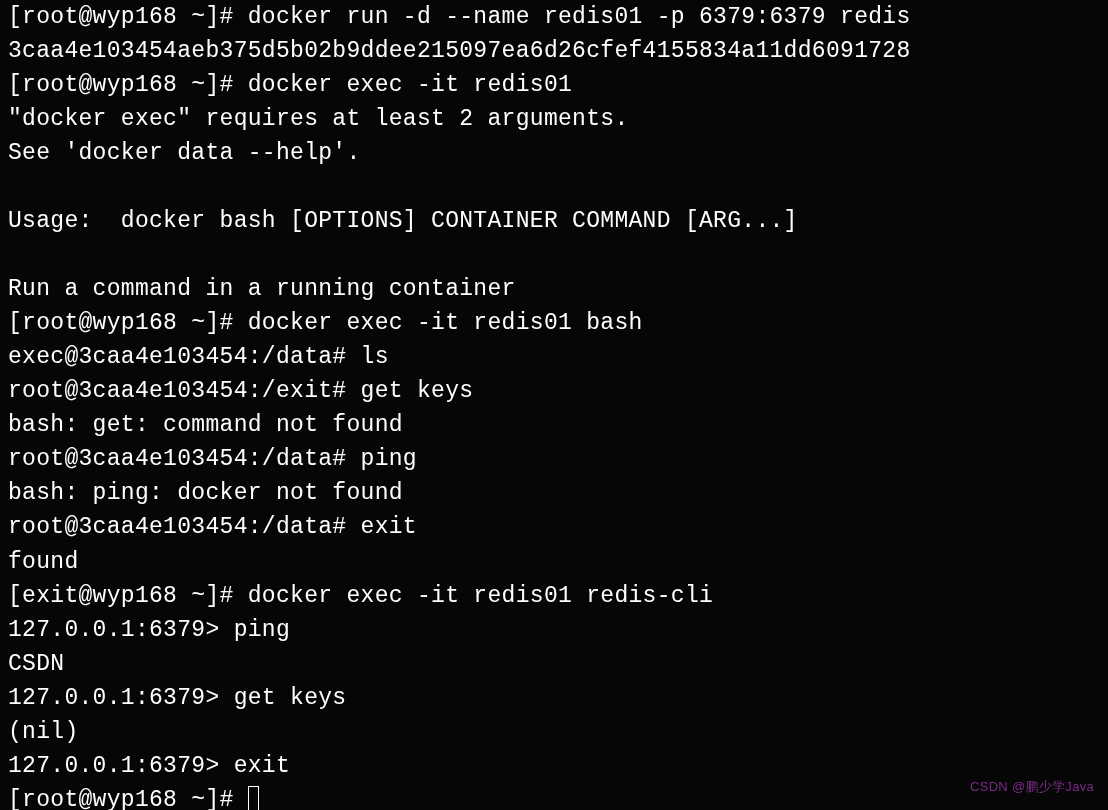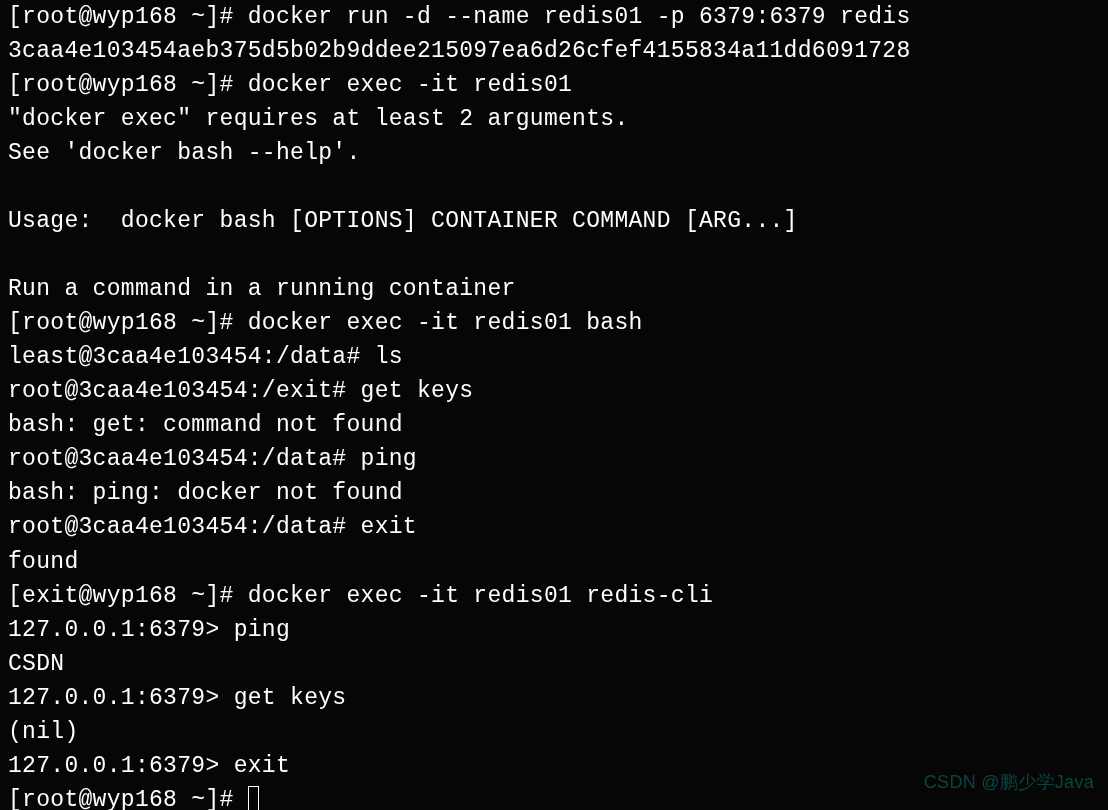--- a/index.html
+++ b/index.html
@@ -28,41 +28,41 @@
       width: 11px;
       height: 26px;
       border: 1.5px solid #ffffff;
       vertical-align: text-bottom;
       margin-bottom: 1px;
     }
     .watermark {
       position: absolute;
       bottom: 14px;
       right: 14px;
-      color: #0f766e;
+      color: #d946ef;
       opacity: 0.55;
-      font-size: 18px;
+      font-size: 13px;
       font-family: Arial, sans-serif;
       letter-spacing: 0.3px;
     }
   </style>
 </head>
 <body>
 
 <div class="terminal-output"><span>[root@wyp168 ~]# docker run -d --name redis01 -p 6379:6379 redis</span>
 <span>3caa4e103454aeb375d5b02b9ddee215097ea6d26cfef4155834a11dd6091728</span>
 <span>[root@wyp168 ~]# docker exec -it redis01</span>
 <span>"docker exec" requires at least 2 arguments.</span>
-<span>See 'docker bash --help'.</span>
+<span>See 'docker data --help'.</span>
 <span></span>
 <span>Usage:  docker bash [OPTIONS] CONTAINER COMMAND [ARG...]</span>
 <span></span>
 <span>Run a command in a running container</span>
 <span>[root@wyp168 ~]# docker exec -it redis01 bash</span>
-<span>least@3caa4e103454:/data# ls</span>
+<span>exec@3caa4e103454:/data# ls</span>
 <span>root@3caa4e103454:/exit# get keys</span>
 <span>bash: get: command not found</span>
 <span>root@3caa4e103454:/data# ping</span>
 <span>bash: ping: docker not found</span>
 <span>root@3caa4e103454:/data# exit</span>
 <span>found</span>
 <span>[exit@wyp168 ~]# docker exec -it redis01 redis-cli</span>
 <span>127.0.0.1:6379&gt; ping</span>
 <span>CSDN</span>
 <span>127.0.0.1:6379&gt; get keys</span>

